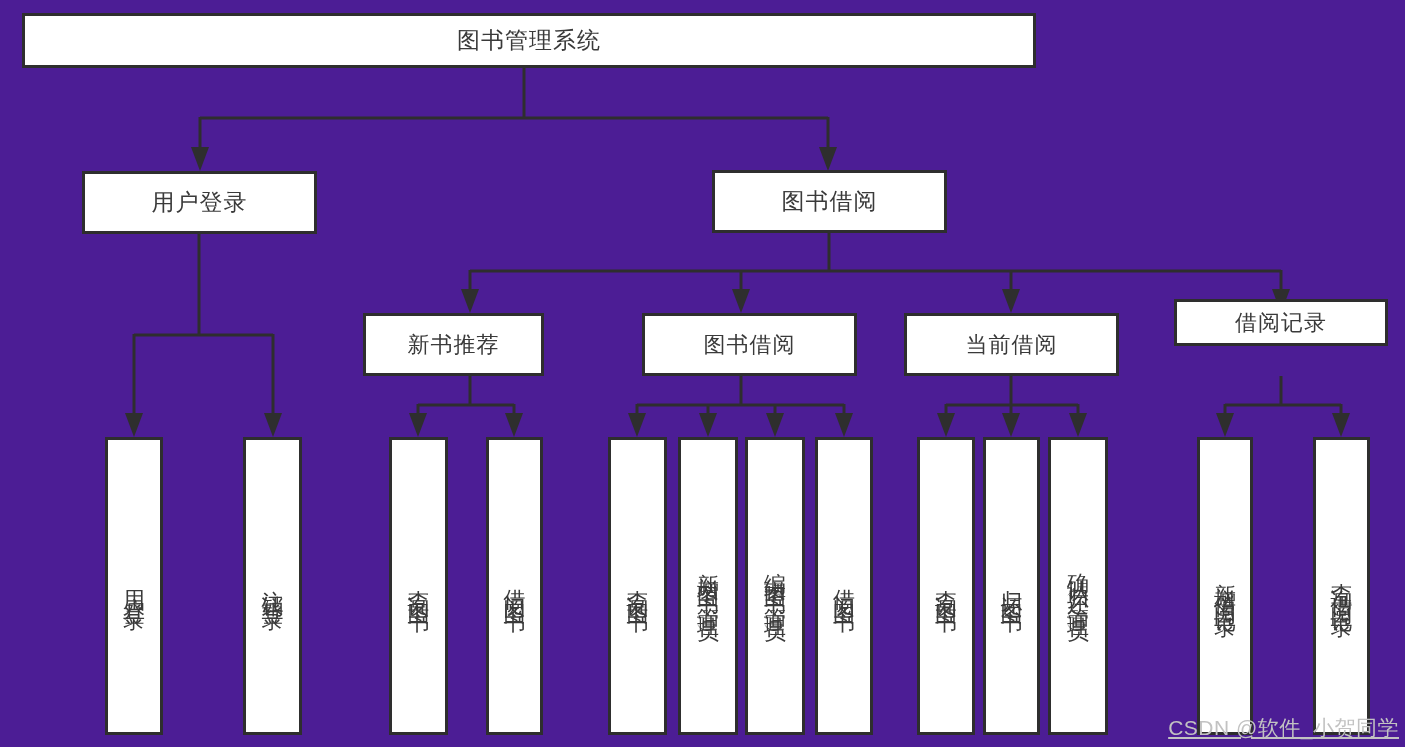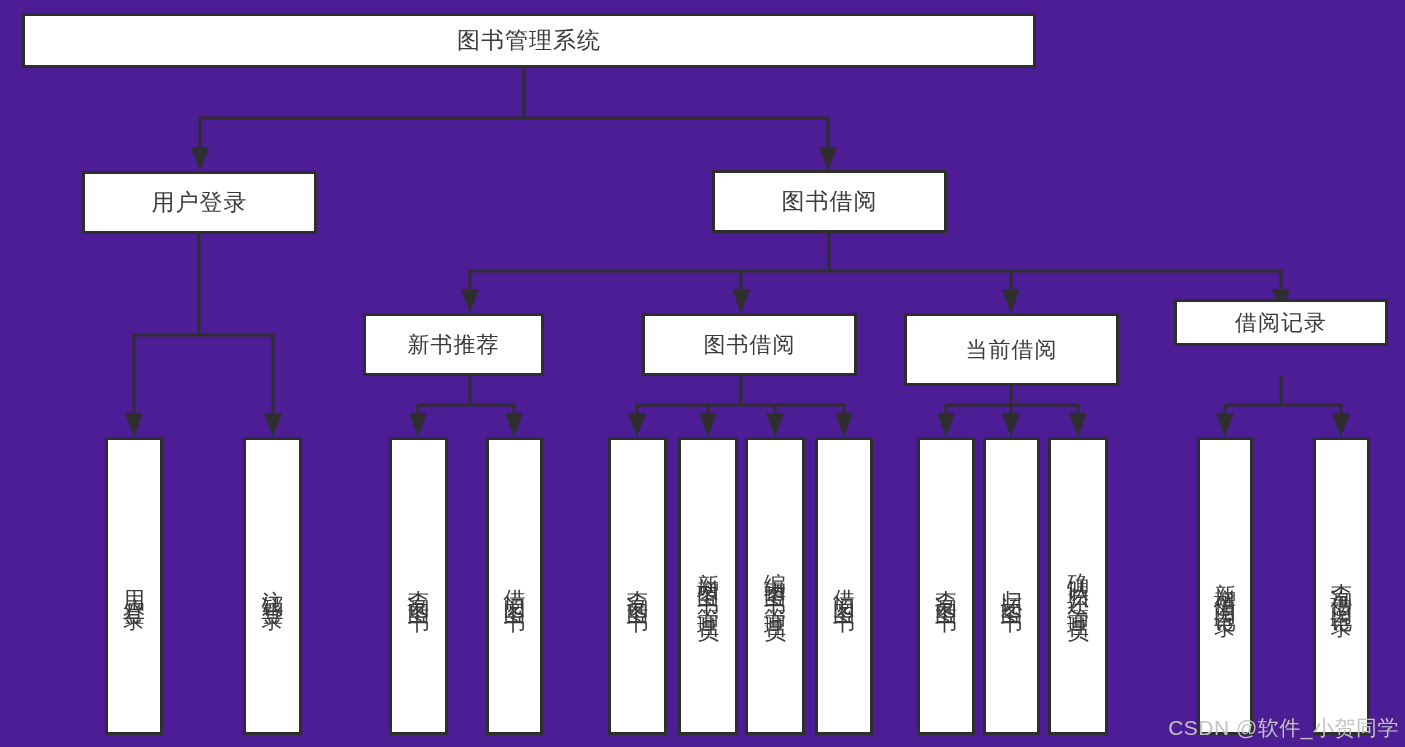--- a/index.html
+++ b/index.html
@@ -49,20 +49,21 @@
   }
   .watermark {
     position: absolute;
     right: 6px;
     bottom: 5px;
     font-size: 21px;
     color: #c2c2c2;
     z-index: 3;
     white-space: nowrap;
     letter-spacing: 0.5px;
+    text-decoration: underline;
   }
 </style>
 </head>
 <body>
 
 <div class="stage">
 
   <svg class="connectors" viewBox="0 0 1405 747" xmlns="http://www.w3.org/2000/svg">
     <g stroke="#2e2e2e" stroke-width="3" fill="none">
 
@@ -139,21 +140,21 @@
   <div class="box" style="left:712px; top:170px; width:235px; height:63px;">
     <span class="h-label">图书借阅</span>
   </div>
 
   <div class="box lvl3" style="left:363px; top:313px; width:181px; height:63px;">
     <span class="h-label">新书推荐</span>
   </div>
   <div class="box lvl3" style="left:634px; top:313px; width:215px; height:63px;margin-left:8px;">
     <span class="h-label">图书借阅</span>
   </div>
-  <div class="box lvl3" style="left:904px; top:313px; width:215px; height:73px;">
+  <div class="box lvl3" style="left:904px; top:313px; width:215px; height:63px;">
     <span class="h-label">当前借阅</span>
   </div>
   <div class="box lvl3" style="left:1174px; top:299px; width:214px; height:47px;">
     <span class="h-label">借阅记录</span>
   </div>
 
   <div class="box" style="left:105px; top:437px; width:58px; height:298px;">
     <span class="vert">用户登录</span>
   </div>
   <div class="box" style="left:243px; top:437px; width:59px; height:298px;">

